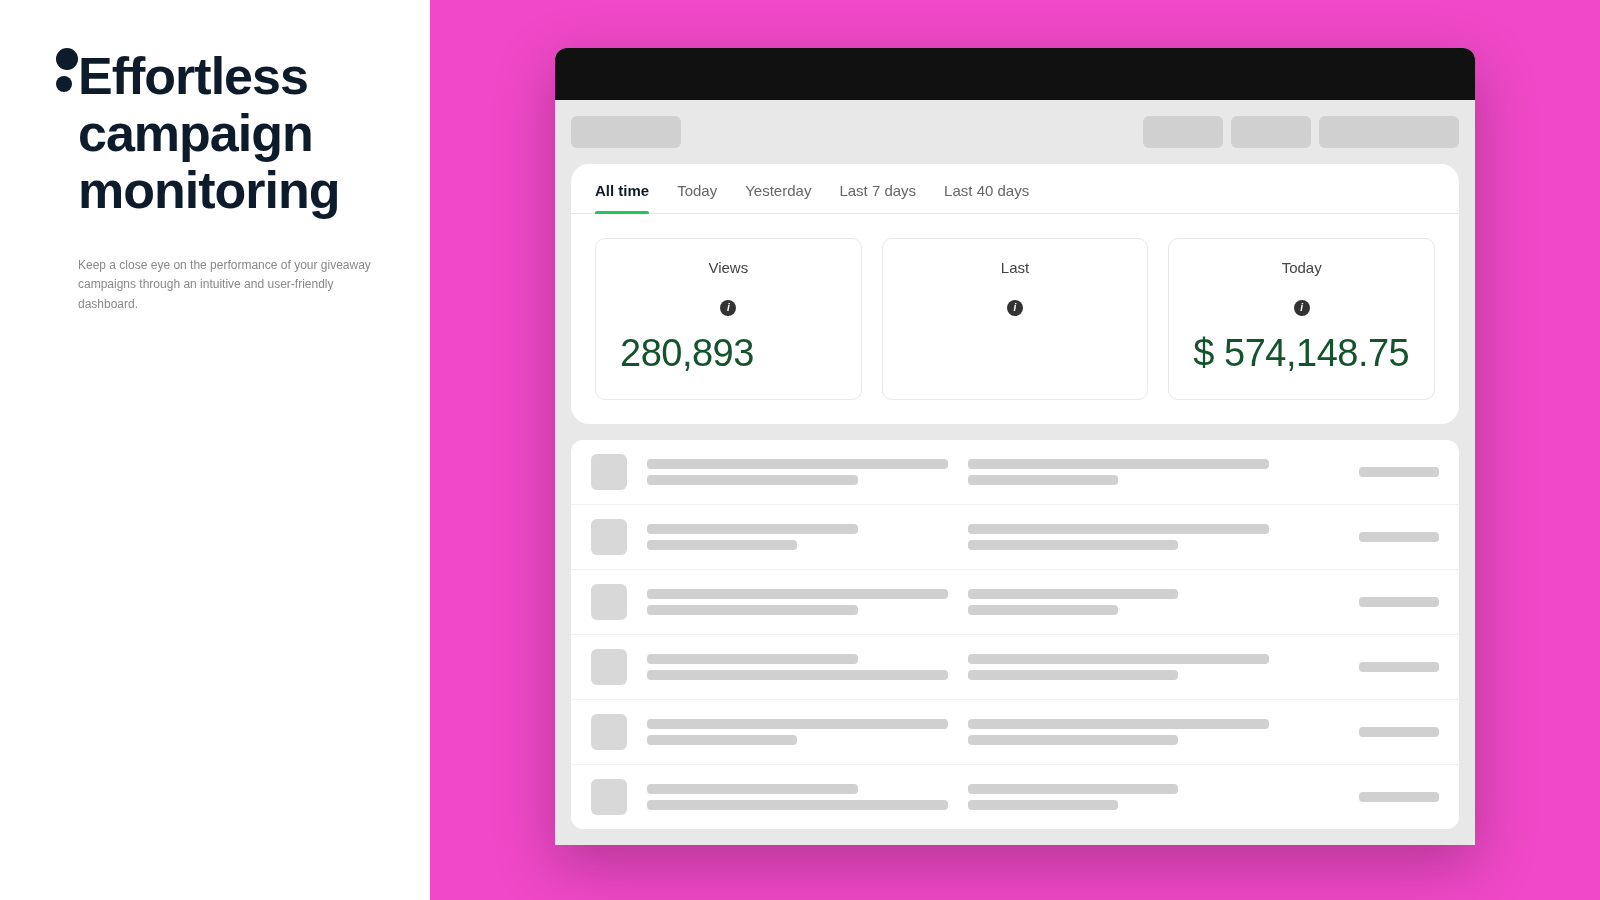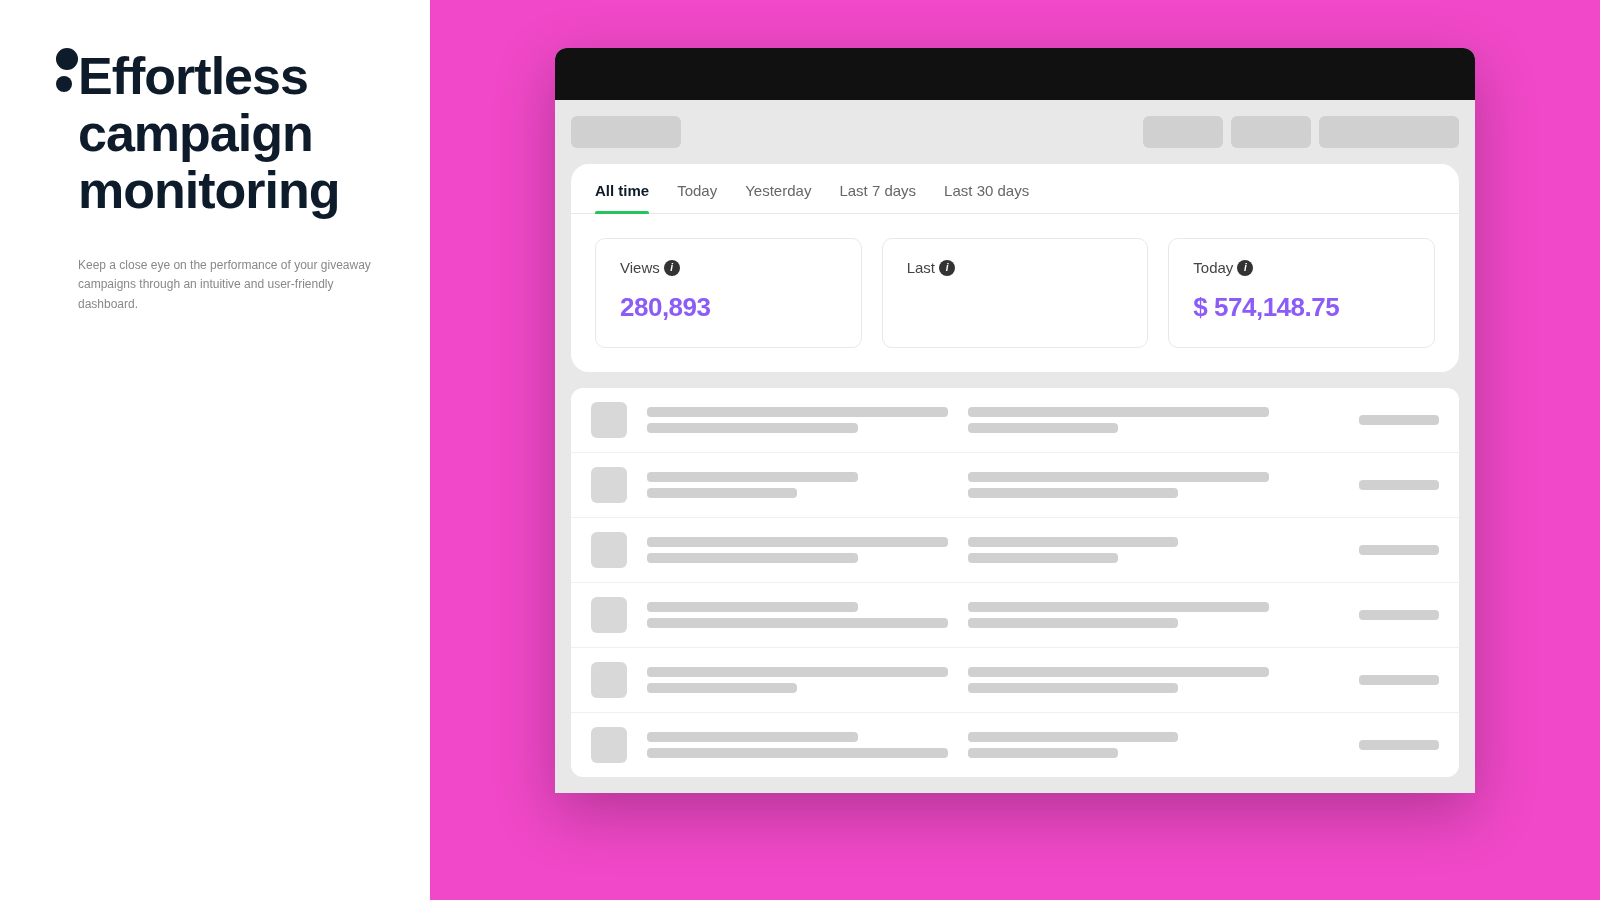--- a/index.html
+++ b/index.html
@@ -187,21 +187,22 @@
       border-radius: 10px;
       padding: 20px 24px 24px;
       display: flex;
       flex-direction: column;
       gap: 16px;
     }
 
     .metric-label-row {
       display: flex;
       align-items: center;
-      gap: 4px;
+      gap: 24px;
+      flex-direction: column;
     }
 
     .metric-label {
       font-size: 15px;
       color: #444;
       font-weight: 500;
     }
 
     .info-icon {
       width: 16px;
@@ -212,23 +213,23 @@
       align-items: center;
       justify-content: center;
       color: #fff;
       font-size: 10px;
       font-weight: 700;
       font-style: italic;
       line-height: 1;
     }
 
     .metric-value {
-      font-size: 26px;
-      font-weight: 700;
-      color: #8b5cf6;
+      font-size: 38px;
+      font-weight: 400;
+      color: #14532d;
       letter-spacing: -0.5px;
     }
 
     
     .table-card {
       background: #fff;
       border-radius: 12px;
       overflow: hidden;
     }
 
@@ -318,21 +319,21 @@
         </div>
       </div>
 
       <div class="stats-card">
 
         <div class="tabs-row">
           <div class="tab-item active">All time</div>
           <div class="tab-item">Today</div>
           <div class="tab-item">Yesterday</div>
           <div class="tab-item">Last 7 days</div>
-          <div class="tab-item">Last 30 days</div>
+          <div class="tab-item">Last 40 days</div>
         </div>
 
         <div class="metrics-row">
 
           <div class="metric-card">
             <div class="metric-label-row">
               <span class="metric-label">Views</span>
               <span class="info-icon">i</span>
             </div>
             <div class="metric-value">280,893</div>

